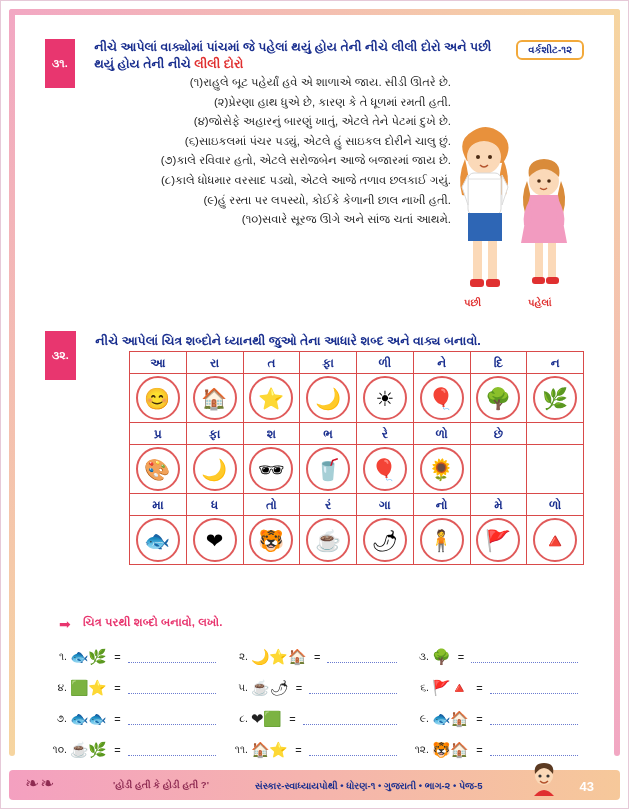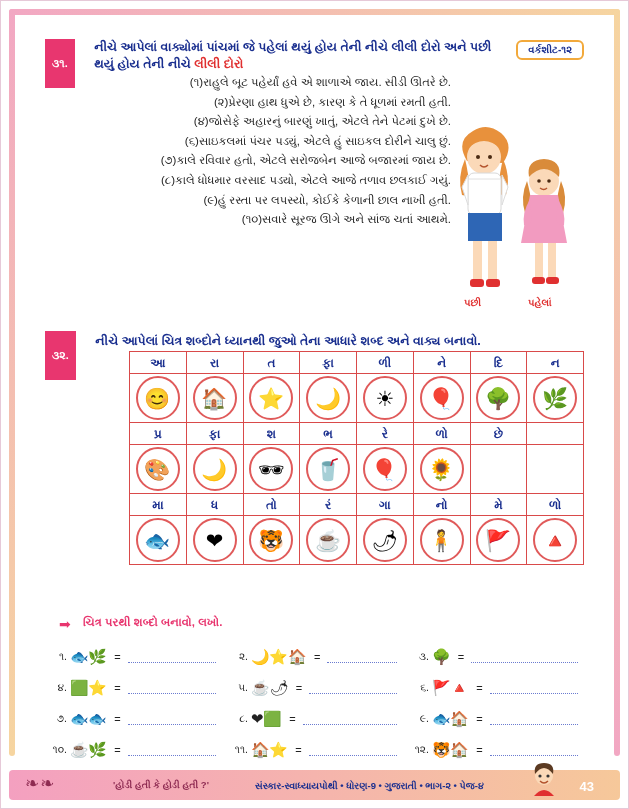--- a/index.html
+++ b/index.html
@@ -376,21 +376,21 @@
           <span class="eq">=</span>
           <span class="blank"></span>
         </div>
     </div>
   </div>
 
   <div class="footer">
     <div class="footbar"></div>
     <span class="swirl">❧❧</span>
     <span class="footquote">'હોડી હતી કે હોડી હતી ?'</span>
-    <span class="footmid">સંસ્કાર-સ્વાધ્યાયપોથી • ધોરણ-9 • ગુજરાતી • ભાગ-૨ • પેજ-૪</span>
+    <span class="footmid">સંસ્કાર-સ્વાધ્યાયપોથી • ધોરણ-૧ • ગુજરાતી • ભાગ-૨ • પેજ-5</span>
     <svg class="footkid" viewBox="0 0 40 36">
       <circle cx="20" cy="14" r="9" fill="#fbd9b8"></circle>
       <path d="M11 12 q9 -12 18 0 q2 -11 -9 -11 q-11 0 -9 11z" fill="#5b3a22"></path>
       <circle cx="16" cy="14" r="1.6" fill="#333"></circle>
         <circle cx="24" cy="14" r="1.6" fill="#333"></circle>
       <path d="M16 19 q4 4 8 0" stroke="#b4542e" fill="none" stroke-width="1.4"></path>
       <path d="M10 34 q10 -12 20 0z" fill="#e03030"></path>
     </svg>
     <span class="pageno">43</span>
   </div>

